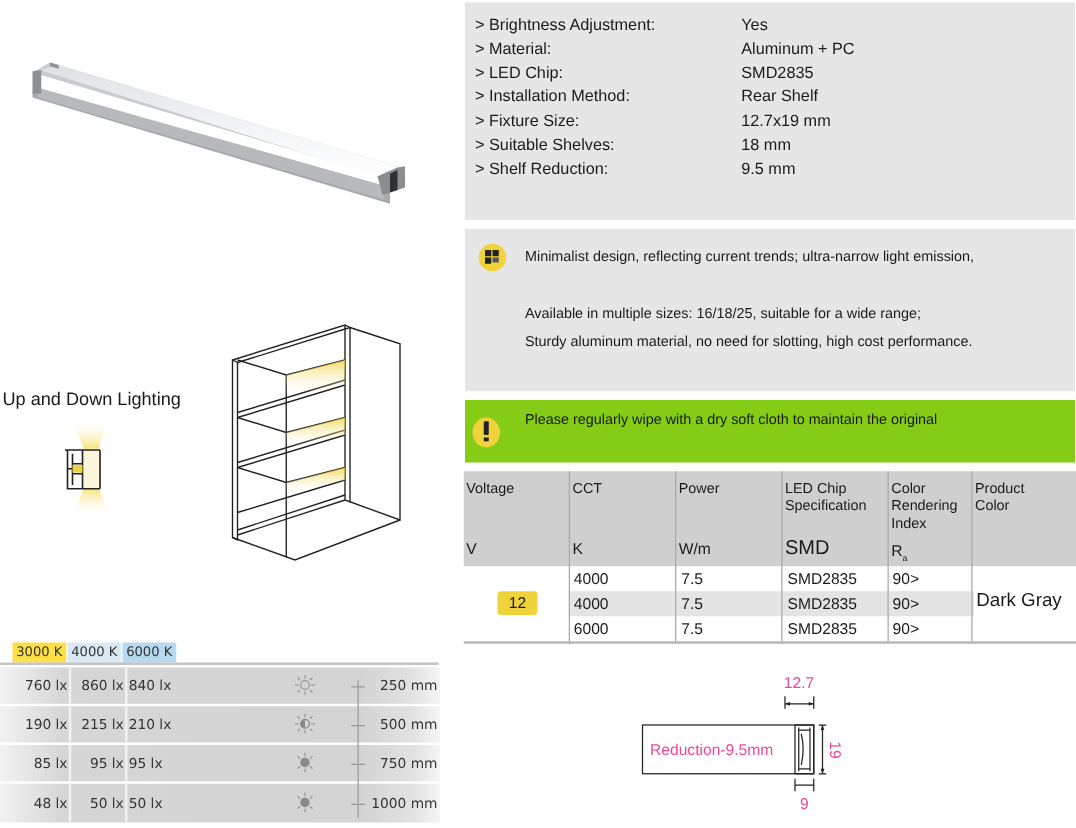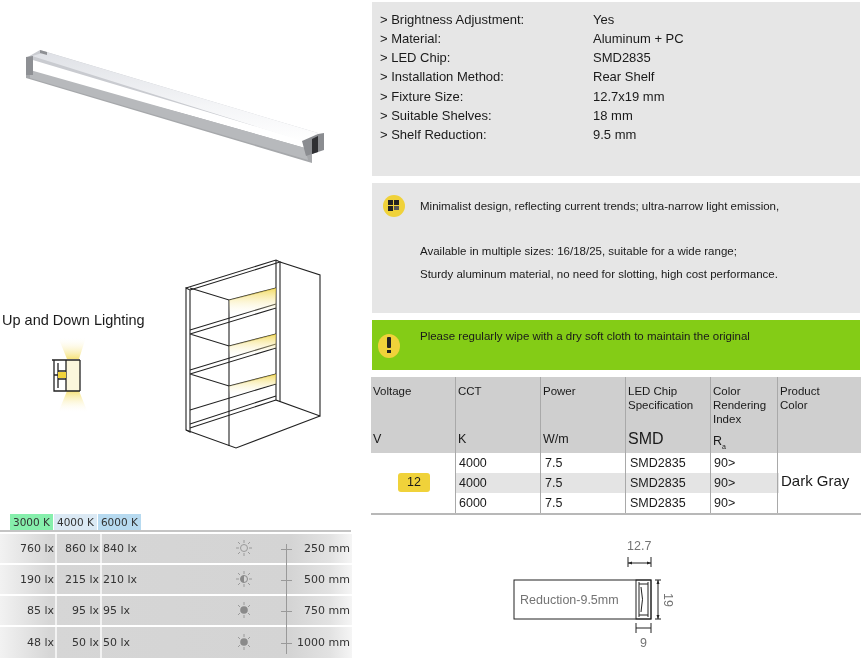--- a/index.html
+++ b/index.html
@@ -47,21 +47,21 @@
   .lux-row { position: absolute; left: 0; width: 352px; height: 29px; background: linear-gradient(to right, #f2f2f2 0px, #d6d6d6 50px, #d4d4d4 290px, #e2e2e2 330px, #f5f5f5 352px); }
   .lux-val { position: absolute; top: 0; line-height: 29px; font-family: "DejaVu Sans", sans-serif; font-size: 11px; color: #333; white-space: nowrap; }
   .lux-sep { position: absolute; top: 0; width: 2px; height: 29px; background: #f2f2f2; }
   .lux-dist { position: absolute; right: 2px; top: 0; line-height: 29px; font-family: "DejaVu Sans", sans-serif; font-size: 11px; color: #333; white-space: nowrap; text-align: right; }
   .scale-vline { position: absolute; left: 286px; top: 544px; width: 1px; height: 110px; background: #999; }
   .scale-tick { position: absolute; left: 281px; width: 11px; height: 1px; background: #999; }
   .sun { position: absolute; left: 235px; width: 18px; height: 18px; }
 
   
   .dim { position: absolute; left: 500px; top: 535px; width: 200px; height: 127px; }
-  .dim-text { position: absolute; font-size: 12.5px; color: #737373; white-space: nowrap; }
+  .dim-text { position: absolute; font-size: 12.5px; color: #ec4899; white-space: nowrap; }
 </style>
 </head>
 <body>
 
 <svg style="position:absolute;left:0;top:0" width="360" height="180" viewBox="0 0 360 180">
   <defs>
     <linearGradient id="diffuser" x1="0" y1="0" x2="0" y2="1">
       <stop offset="0" stop-color="#dfe1e6"></stop>
       <stop offset="0.6" stop-color="#f4f5f7"></stop>
       <stop offset="1" stop-color="#ffffff"></stop>
@@ -230,21 +230,21 @@
     <path d="M10 80 L96 54 M10 84 L96 58 M10 84 L49 96 L96 84"></path>
     <path d="M10 120 L96 94 M10 124 L96 98 M10 124 L49 136 L96 124"></path>
     <path d="M10 160 L96 134"></path>
   </g>
   <polygon points="49,50 96,38 96,58 49,66" fill="url(#glow)" opacity="0.8"></polygon>
   <polygon points="49,96 96,84 96,98 49,108" fill="url(#glow)" opacity="0.8"></polygon>
   <polygon points="49,136 96,124 96,134 49,146" fill="url(#glow)" opacity="0.8"></polygon>
 </svg>
 
 <div class="cct-tabs">
-  <div class="cct-tab" style="background:#86efac">3000 K</div>
+  <div class="cct-tab" style="background:#fde047">3000 K</div>
   <div class="cct-tab" style="background:#dbe9f4">4000 K</div>
   <div class="cct-tab" style="background:#b7daf0">6000 K</div>
 </div>
 <div class="lux-top-line"></div>
 
 <div class="lux-row" style="top:534px">
   <span class="lux-val" style="right:298px">760 lx</span>
   <span class="lux-sep" style="left:55px"></span>
   <span class="lux-val" style="right:253px">860 lx</span>
   <span class="lux-sep" style="left:100px"></span>

